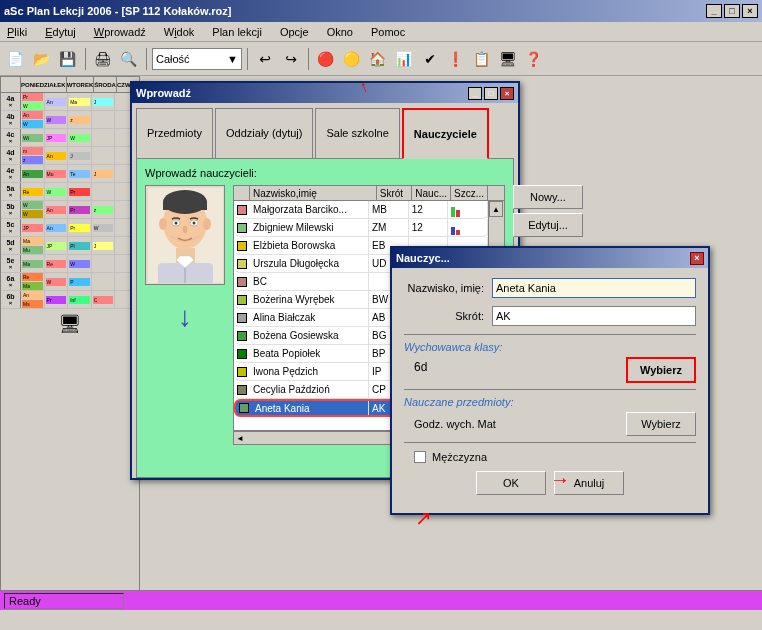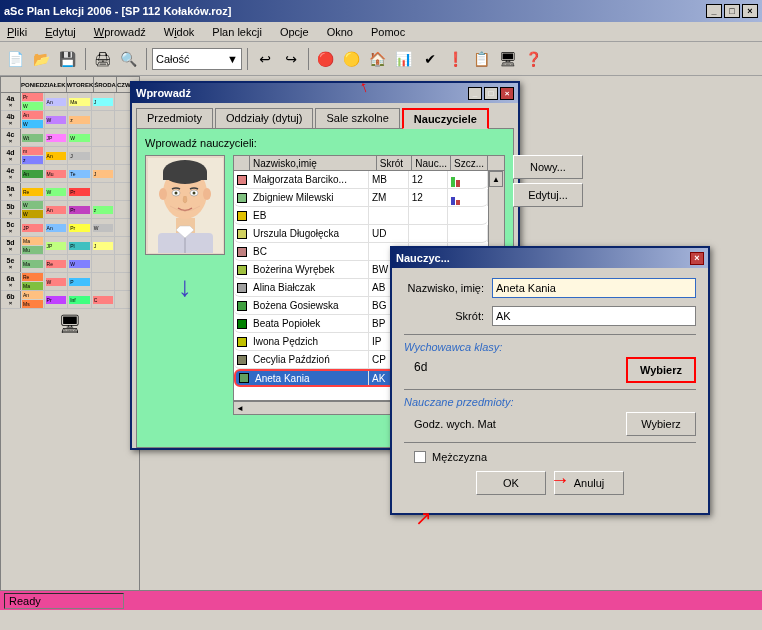--- a/index.html
+++ b/index.html
@@ -119,21 +119,21 @@
     .cell-block {
       height: 8px; width: 100%;
       font-size: 5px;
       display: flex; align-items: center;
       overflow: hidden;
       padding: 0 1px;
       color: black;
     }
     .status-bar {
       height: 20px;
-      background: #ec4899;
+      background: #d946ef;
       border-top: 1px solid #808080;
       display: flex;
       align-items: center;
       padding: 0 4px;
       font-size: 11px;
       position: absolute;
       bottom: 0;
       width: 762px;
     }
     .status-panel {
@@ -174,21 +174,21 @@
       display: flex; align-items: center; justify-content: center;
       font-size: 8px; cursor: pointer;
     }
     .tabs-bar {
       display: flex;
       background: #d4d0c8;
       padding: 4px 4px 0 4px;
       gap: 2px;
     }
     .tab {
-      padding: 3px 10px;
+      padding: 18px 10px;
       background: #d4d0c8;
       border: 1px solid #808080;
       border-bottom: none;
       cursor: pointer;
       font-size: 11px;
       position: relative;
       bottom: -1px;
     }
     .tab.active {
       background: #d4d0c8;
@@ -756,20 +756,21 @@
                       <div class="mini-bar" style="height:5px;background:#c04040;"></div>
                     </div>
                   </div>
               </div>
 
 
               <div class="teacher-row">
                 <div class="teacher-row-icon">
                     <div class="color-dot" style="background:#e0c000;"></div>
                   </div>
+                <div class="teacher-row-cell">Elżbieta Borowska</div>
                 <div class="teacher-row-cell">EB</div>
                 <div class="teacher-row-cell"></div>
                 <div class="teacher-row-cell"></div>
               </div>
 
               <div class="teacher-row">
                 <div class="teacher-row-icon">
                     <div class="color-dot" style="background:#d0d060;"></div>
                   </div>
                 <div class="teacher-row-cell">Urszula Długołęcka</div>

